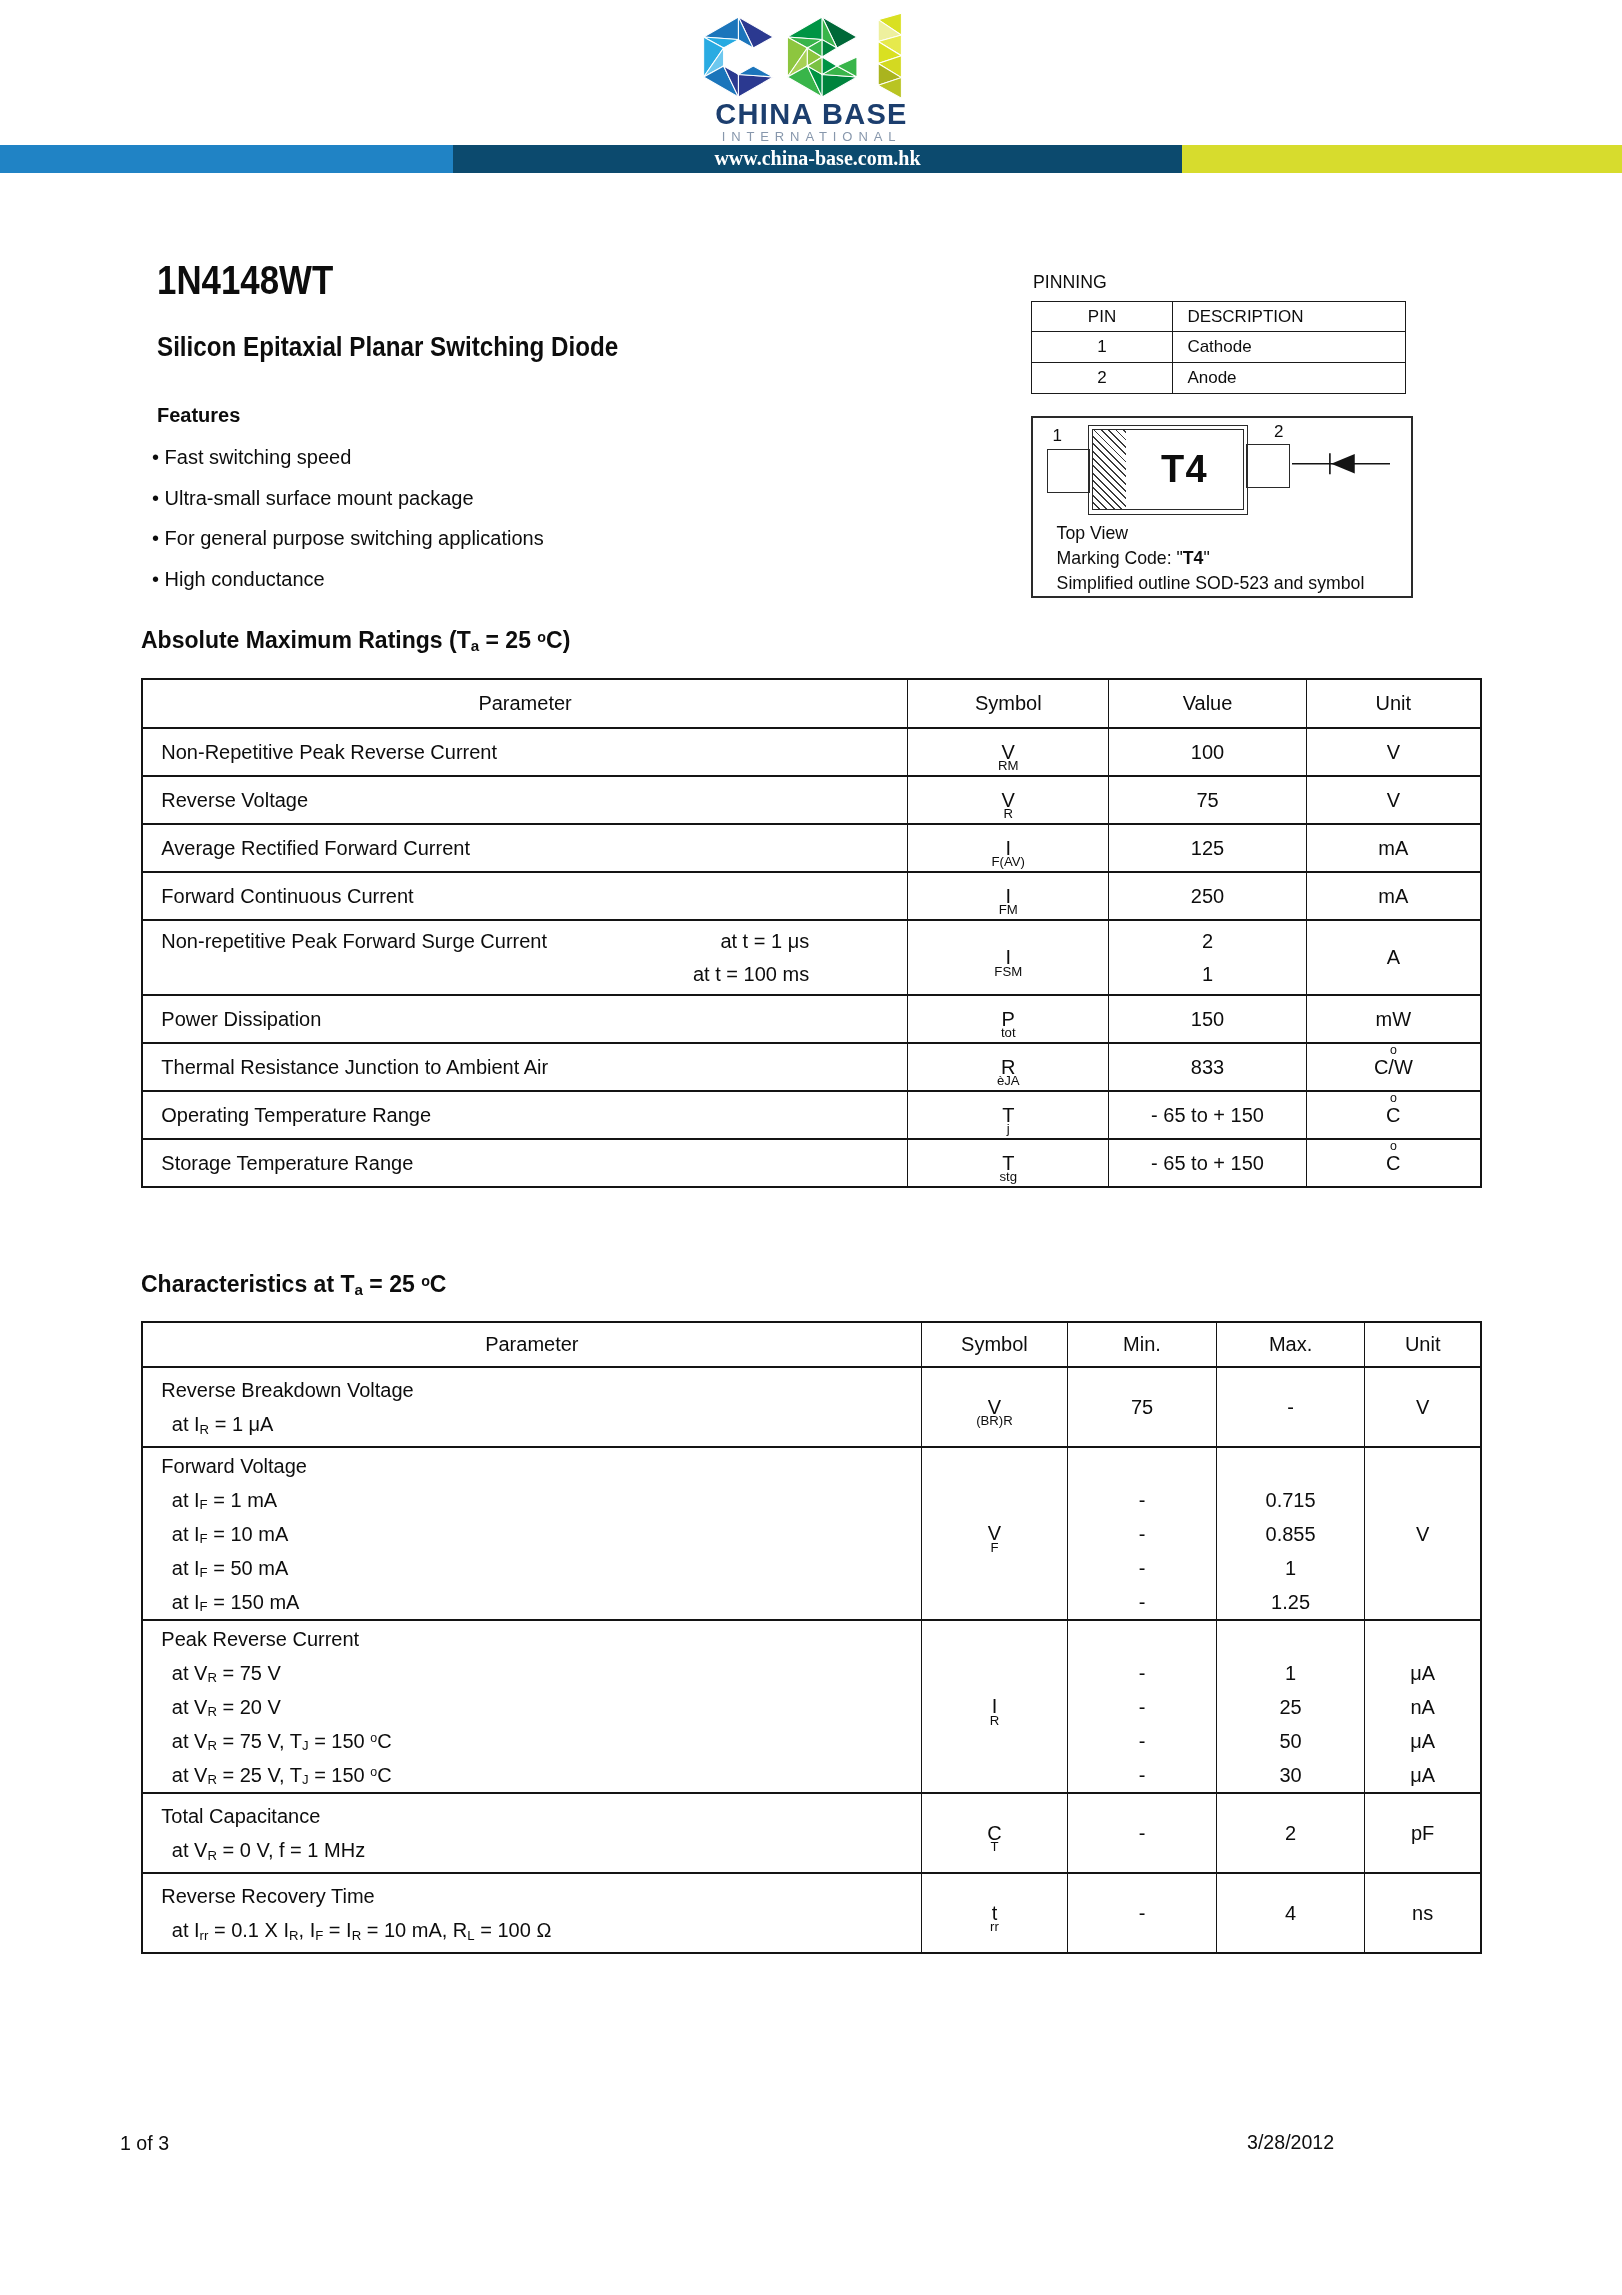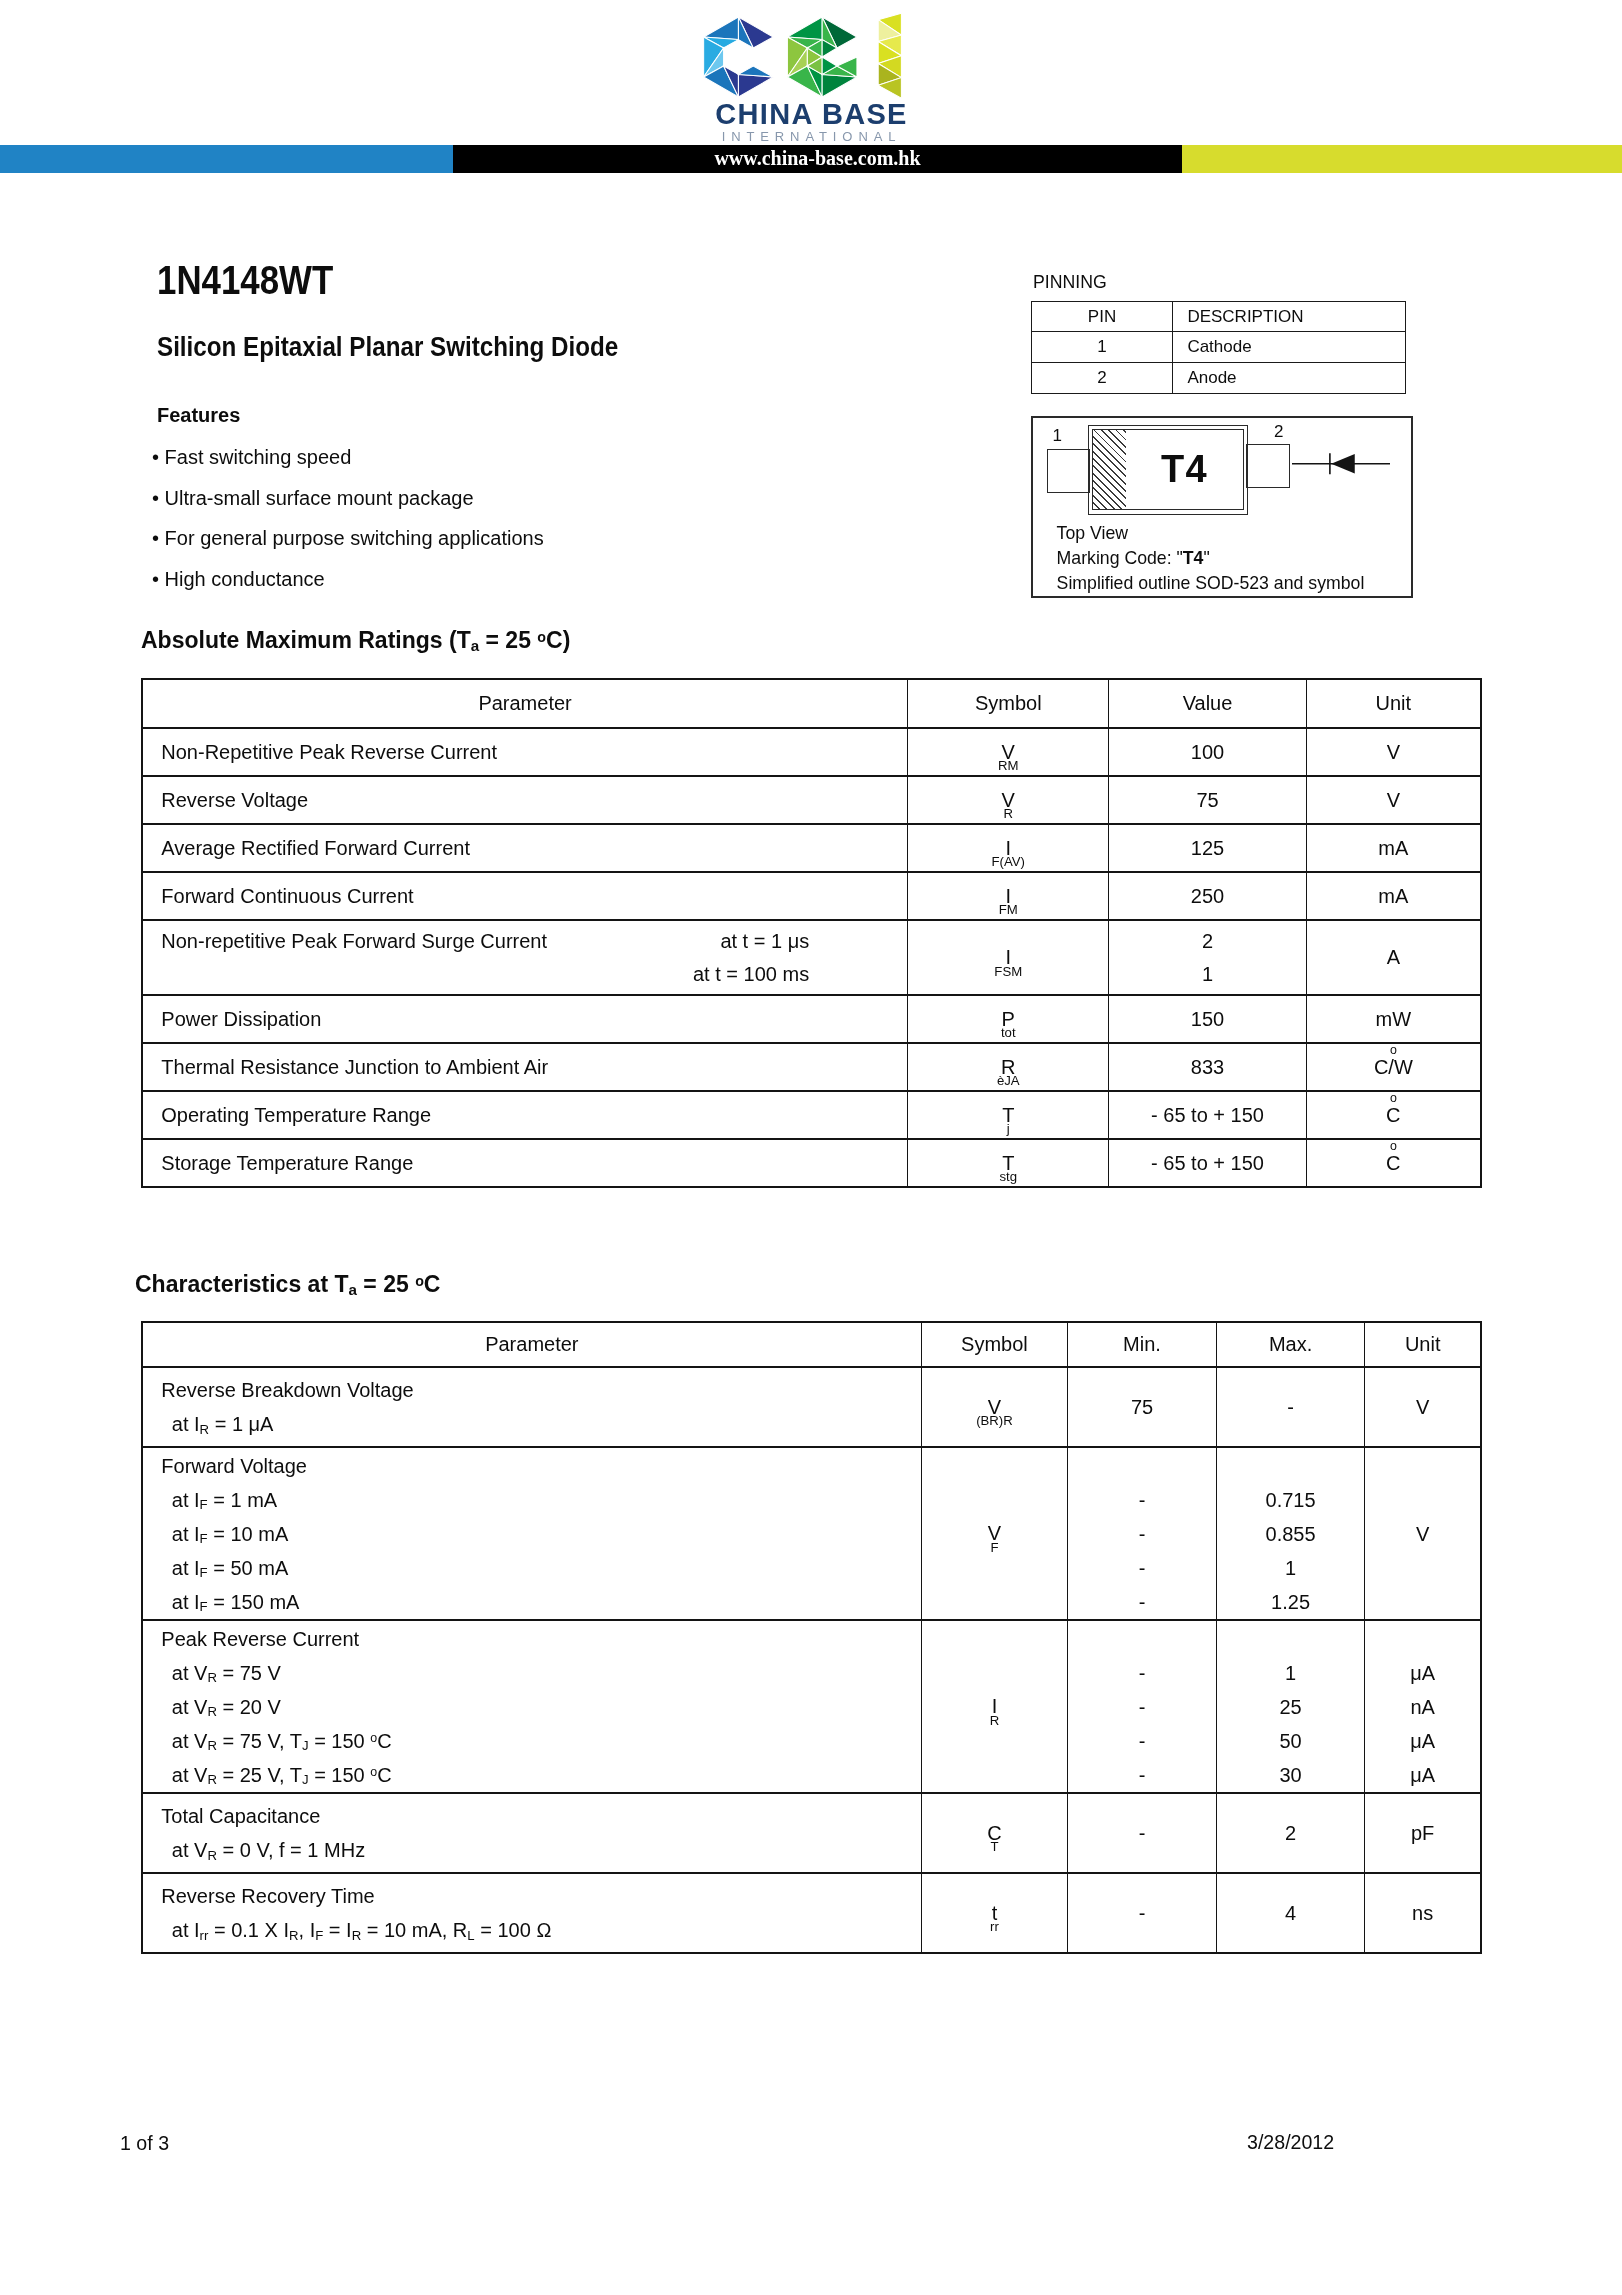--- a/index.html
+++ b/index.html
@@ -13,21 +13,21 @@
   sub{font-size:0.66em; vertical-align:baseline; position:relative; bottom:-0.22em; line-height:0;}
   sup{font-size:0.62em; vertical-align:baseline; position:relative; top:-0.45em; line-height:0;}
 
   
   .brand1{left:0; top:98px; width:100%; text-align:center; font-size:29px; font-weight:bold;
           color:#1c3e6e; letter-spacing:1.3px;}
   .brand2{left:0; top:129px; width:100%; text-align:center; font-size:13px; color:#8797ac;
           letter-spacing:5.9px;}
   .bar{left:0; top:145px; width:1623px; height:27.5px; display:flex;}
   .bar .seg-blue{width:453px; background:#2083c5;}
-  .bar .seg-green{width:729px; background:#000000; display:flex; align-items:center; justify-content:center;}
+  .bar .seg-green{width:729px; background:#0c4a6e; display:flex; align-items:center; justify-content:center;}
   .bar .seg-yellow{width:440px; background:#d7dc2d;}
   .url{font-family:"Liberation Serif","DejaVu Serif",serif; font-weight:bold; font-size:20px; color:#ffffff;}
 
   
   .title{left:157px; top:257px; font-size:41px; font-weight:bold; transform:scaleX(0.85); transform-origin:left top; white-space:nowrap;}
   .subtitle{left:157px; top:331px; font-size:27.5px; font-weight:bold; transform:scaleX(0.88); transform-origin:left top; white-space:nowrap;}
 
   
   .pinning-label{left:1033px; top:272px; font-size:17.7px;}
   .pin-table{left:1031px; top:301px; width:373px; border:1.3px solid #1a1a1a; font-size:17px;}
@@ -52,21 +52,21 @@
   .pkg-captions .ln{line-height:25px;}
 
   
   .features-h{left:157px; top:404px; font-size:20px; font-weight:bold;}
   .feature{left:152px; font-size:20px;}
   .f0{top:446px;} .f1{top:487px;} .f2{top:527px;} .f3{top:568px;}
 
   
   .sec-h{font-size:23px; font-weight:bold; white-space:nowrap;}
   .amr-h{left:141px; top:627px;}
-  .char-h{left:135px; top:1271px;}
+  .char-h{left:141px; top:1271px;}
 
   
   .tbl{border:2px solid #141414; box-sizing:border-box; font-size:20px; background:#fff;margin-top:16px;}
   .trow{display:flex; border-top:2.6px solid #141414; box-sizing:border-box;}
   .trow.hdr{border-top:none;}
   .tbl .c{display:flex; flex-direction:column; justify-content:center; align-items:center;
           box-sizing:border-box; border-left:1.3px solid #141414; text-align:center;}
   .tbl .c:first-child{border-left:none;}
   .tbl .c.p{align-items:flex-start; text-align:left; padding-left:18.3px;}
   .tbl .hdr .c{align-items:center; text-align:center; padding-left:0;}

